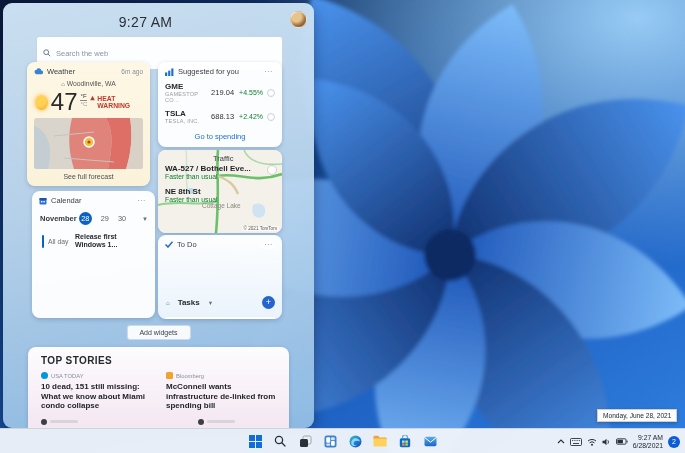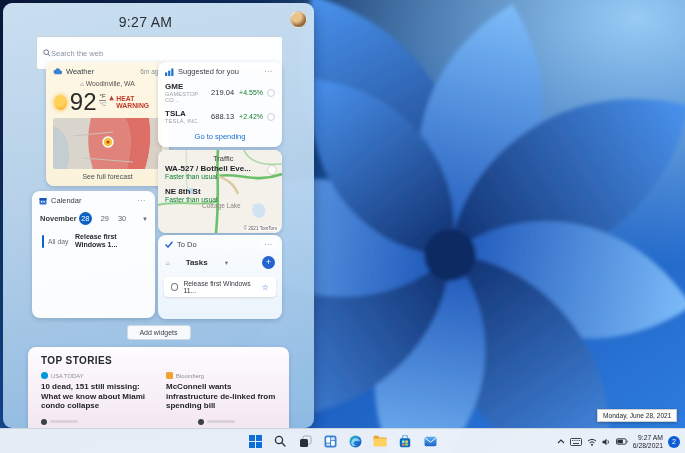--- a/index.html
+++ b/index.html
@@ -19,36 +19,36 @@
     overflow:hidden;
   }
   .panel-time { position:absolute; top:11px; left:0; right:26px; text-align:center;
     font-size:14px; color:#2b2f36; letter-spacing:.3px; }
   .avatar { position:absolute; top:8px; right:7px; width:17px; height:17px; border-radius:50%;
     background:radial-gradient(circle at 35% 30%, #e8c48a 0 35%, #9a6b3c 65%, #5d3c1e 100%);
     border:1px solid rgba(255,255,255,.6); cursor:pointer; }
 
   .searchbar { position:absolute; left:33px; top:33px; width:247px; height:17px;
     background:rgba(255,255,255,.96); border:1px solid #c9d4de; border-radius:3px;
-    display:flex; align-items:center; padding:16px 6px; }
+    display:flex; align-items:center; padding:16px 6px; gap:5px; }
   .searchbar svg { flex:0 0 auto; }
   .searchbar input { border:none; outline:none; background:transparent; width:100%;
     font-size:7.5px; color:#333; font-family:inherit; }
   .searchbar input::placeholder { color:#8a94a0; }
 
   .card { position:absolute; border-radius:8px; background:rgba(255,255,255,.95);
     box-shadow:0 1.5px 4px rgba(20,40,80,.18); overflow:hidden; cursor:pointer; }
   .card-head { display:flex; align-items:center; gap:4px; padding:5px 7px 3px 7px; }
   .card-title { font-size:7.5px; color:#3a3f46; }
   .card-updated { margin-left:auto; font-size:6.5px; color:#8a8f98; }
   .dots { margin-left:auto; font-size:8px; color:#9aa0a8; line-height:6px; padding:1px 3px;
     border-radius:3px; background:rgba(255,255,255,.55); cursor:pointer; }
 
   
-  .weather { left:43px; top:59px; width:123px; height:124px;
+  .weather { left:24px; top:59px; width:123px; height:124px;
     background:linear-gradient(180deg,#fdf7e5 0%,#fbf2da 100%); }
   .wx-location { text-align:center; font-size:6.8px; color:#555; margin-top:1px; }
   .wx-temp-row { display:flex; align-items:center; padding:3px 8px 2px 8px; gap:3px; }
   .wx-sun { width:15px; height:15px; border-radius:50%;
     background:radial-gradient(circle at 40% 35%, #ffd257 0 45%, #f6a01b 100%);
     box-shadow:0 0 4px rgba(250,170,30,.8); }
   .wx-temp { font-size:24px; color:#2a2a2a; line-height:24px; font-weight:400; }
   .wx-units { display:flex; flex-direction:column; font-size:6px; line-height:7px; margin-top:-4px; }
   .wx-unit-f { color:#333; border-bottom:1px solid #888; }
   .wx-unit-c { color:#999; }
@@ -92,21 +92,21 @@
   .cal-chevron { font-size:6px; color:#6a7078; margin-left:7px; }
   .cal-event { display:flex; align-items:center; gap:4px; padding:8px 8px 0 10px; }
   .cal-bar { width:2px; height:13px; background:#0b62c4; border-radius:1px; }
   .cal-allday { font-size:6.8px; color:#6a7078; }
   .cal-event-title { margin-left:auto; font-size:7px; font-weight:bold; color:#26292e;
     text-align:left; width:72px; line-height:8px; }
 
   
   .todo { left:155px; top:232px; width:124px; height:84px;
     background:linear-gradient(180deg, rgba(255,255,255,.97) 0%, rgba(238,246,253,.95) 100%); }
-  .todo-listrow { display:flex; align-items:center; padding:4px 7px 0 8px; gap:16px; }
+  .todo-listrow { display:flex; align-items:center; padding:4px 7px 0 8px; gap:8px;margin-top:40px; }
   .todo-listname { font-size:8px; font-weight:bold; color:#26292e; }
   .todo-chevron { font-size:5.5px; color:#6a7078; }
   .todo-add { margin-left:auto; width:13px; height:13px; border-radius:50%; background:#2564cf;
     color:#fff; font-size:9px; line-height:12px; text-align:center; cursor:pointer; }
   .todo-item { margin:8px 6px 0 6px; height:20px; background:#fff; border-radius:4px;
     box-shadow:0 1px 2px rgba(0,0,0,.12); display:flex; align-items:center; padding:0 7px; gap:5px; }
   .todo-check { width:8px; height:8px; border:1px solid #767d86; border-radius:50%; cursor:pointer; }
   .todo-task { font-size:6.8px; color:#34383e; }
   .todo-star { margin-left:auto; font-size:8px; color:#2564cf; cursor:pointer; }
 
@@ -220,21 +220,21 @@
         </svg>
         <span class="card-title">Weather</span>
         <span class="card-updated">6m ago</span>
       </div>
       <div class="wx-location">
         <span class="icon-house">⌂</span>
         <span>Woodinville, WA</span>
       </div>
       <div class="wx-temp-row">
         <div class="wx-sun"></div>
-        <div class="wx-temp">92</div>
+        <div class="wx-temp">47</div>
         <div class="wx-units">
           <span class="wx-unit-f">°F</span>
           <span class="wx-unit-c">°C</span>
         </div>
         <div class="wx-alert">
           <svg width="6" height="6" viewBox="0 0 8 8">
             <path d="M4,0.5 L7.6,7.5 L0.4,7.5 Z" fill="#c0392b"></path>
           </svg>
           <span>HEAT WARNING</span>
         </div>

